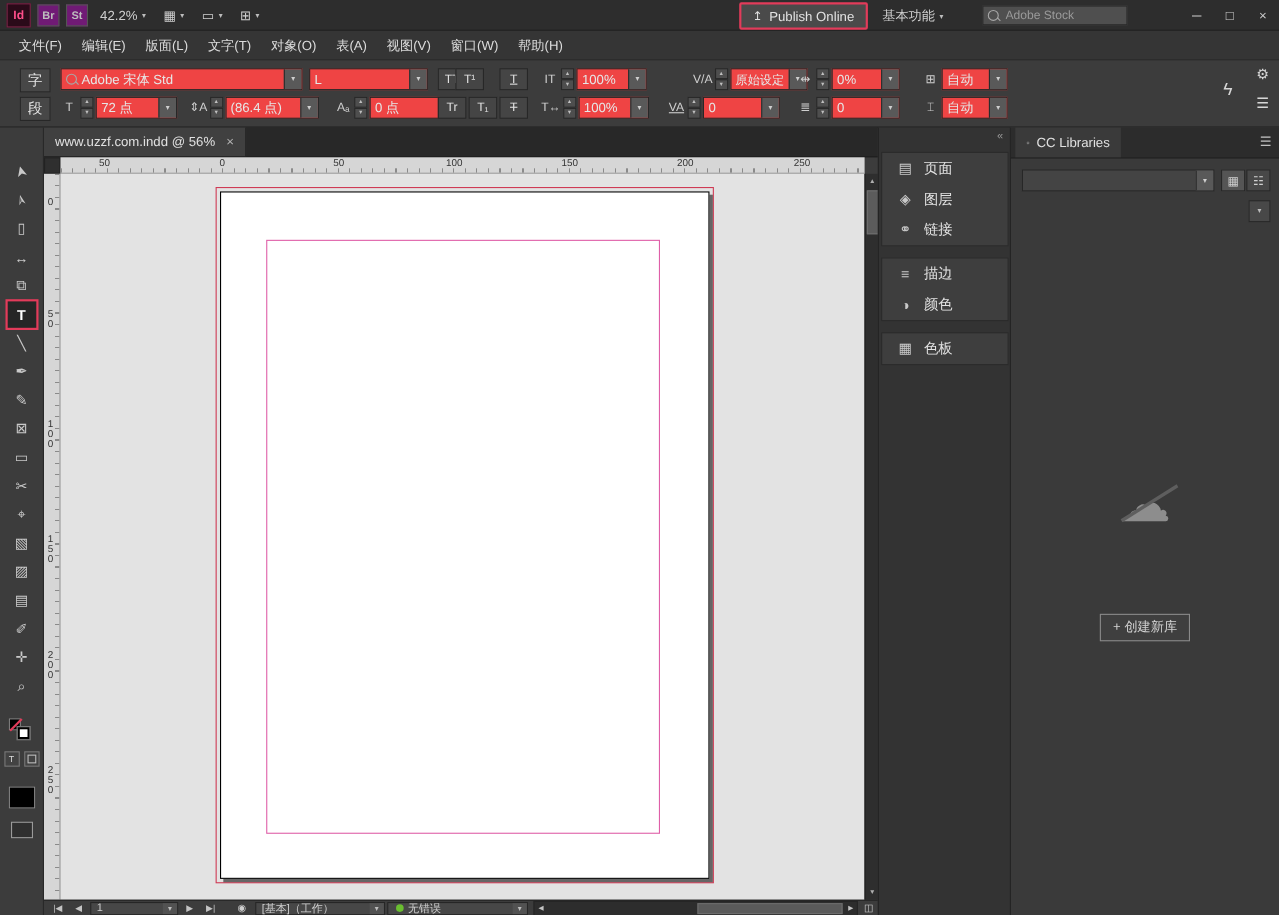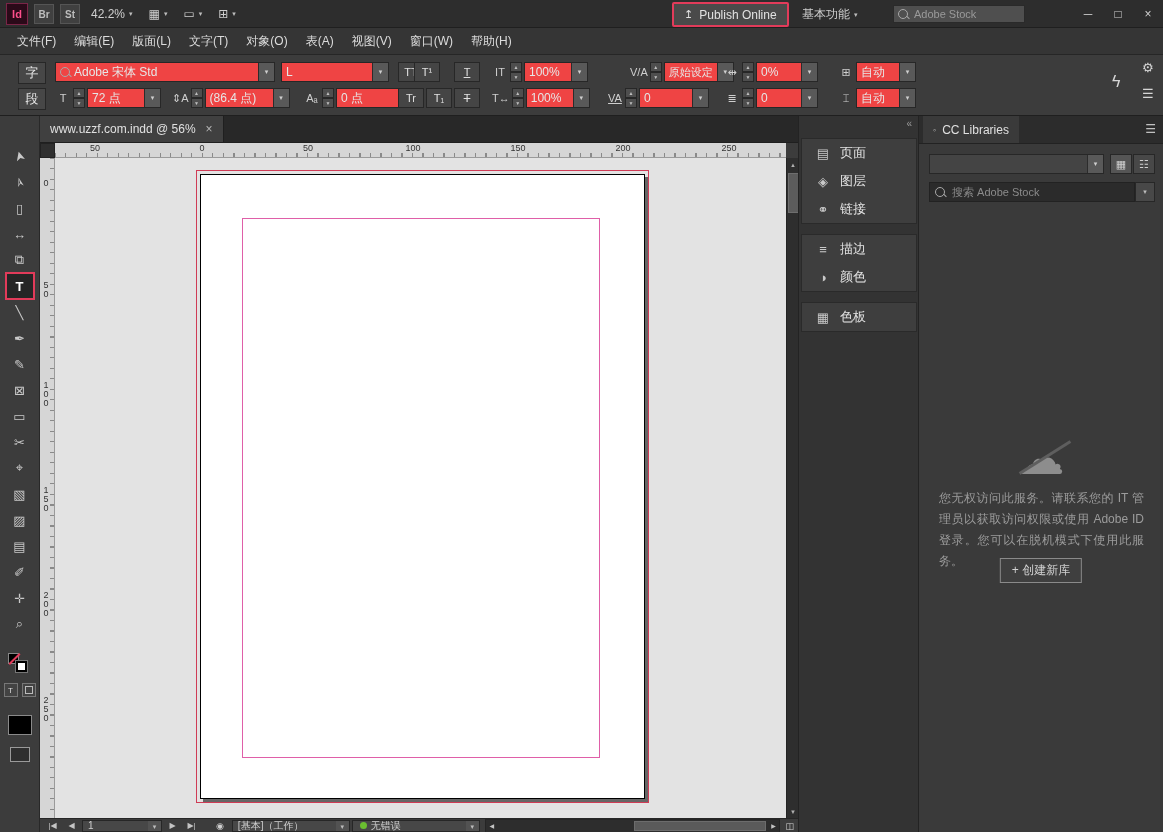--- a/index.html
+++ b/index.html
@@ -5,21 +5,21 @@
   html,body{margin:0;padding:0;background:#1e1e1e;}
   #app{position:relative;width:1163px;height:832px;overflow:hidden;background:#3c3c3c;
        font-family:"Liberation Sans","DejaVu Sans",sans-serif;font-size:12px;color:#d8d8d8;
        -webkit-user-select:none;user-select:none;}
   .abs{position:absolute;box-sizing:border-box;}
   
   #titlebar{left:0;top:0;width:1163px;height:28px;background:#2d2d2d;border-bottom:1px solid #1f1f1f;}
   .tb-left{position:absolute;left:6px;top:0;height:28px;display:flex;align-items:center;gap:6px;}
   .badge{width:20px;height:20px;display:flex;align-items:center;justify-content:center;font-weight:bold;font-size:11px;}
   .badge.id{background:#2b0a19;color:#ff4f8b;border:1px solid #7a2547;}
-  .badge.sm{width:18px;height:18px;background:#404040;border:1px solid #555;color:#bdbdbd;font-size:10px;}
+  .badge.sm{width:18px;height:18px;background:#701a75;border:1px solid #555;color:#bdbdbd;font-size:10px;}
   .tb-dd{display:flex;align-items:center;gap:4px;padding:2px 5px;color:#cfcfcf;cursor:default;}
   .car{font-size:7px;color:#bdbdbd;}
   .tbico{font-size:12px;color:#cfcfcf;}
   .publish{position:absolute;left:672px;top:2px;height:21px;display:flex;align-items:center;gap:6px;
            padding:0 10px;background:#4a4a4a;border:2px solid var(--accent_red);border-radius:2px;color:#e2e2e2;}
   .pub-ico{font-size:11px;}
   #workspace-dd{position:absolute;left:797px;top:4px;}
   .stock-search{position:absolute;left:893px;top:5px;width:132px;height:18px;background:#4f4f4f;
                 border:1px solid #2a2a2a;display:flex;align-items:center;padding:0 4px;gap:4px;box-sizing:border-box;}
   .stock-search input{flex:1;background:transparent;border:0;outline:0;color:#cfcfcf;font-size:11px;
@@ -529,27 +529,22 @@
         <span>CC Libraries</span>
       </div>
       <span id="cc-menu">☰</span>
     </div>
     <div class="cc-fld" style="left:10px;top:38px;width:175px">
       <span style="flex:1"></span>
       <span class="ddb">▾</span>
     </div>
     <div class="cc-btn" style="left:191px;top:38px;background:#555">▦</div>
     <div class="cc-btn" style="left:214px;top:38px">☷</div>
-    <div id="cc-search">
-      <span class="search-ico"></span>
-      <input placeholder="搜索 Adobe Stock" style="">
-    </div>
     <div class="cc-btn" id="cc-search-dd">
       <span class="car">▾</span>
     </div>
     <div class="cloud-wrap">
       <span class="cloud">☁</span>
     </div>
-    <div id="cc-msg">您无权访问此服务。请联系您的 IT 管理员以获取访问权限或使用 Adobe ID 登录。您可以在脱机模式下使用此服务。</div>
     <div id="cc-create">+ 创建新库</div>
   </div>
 
 </div>
 
 </body></html>

